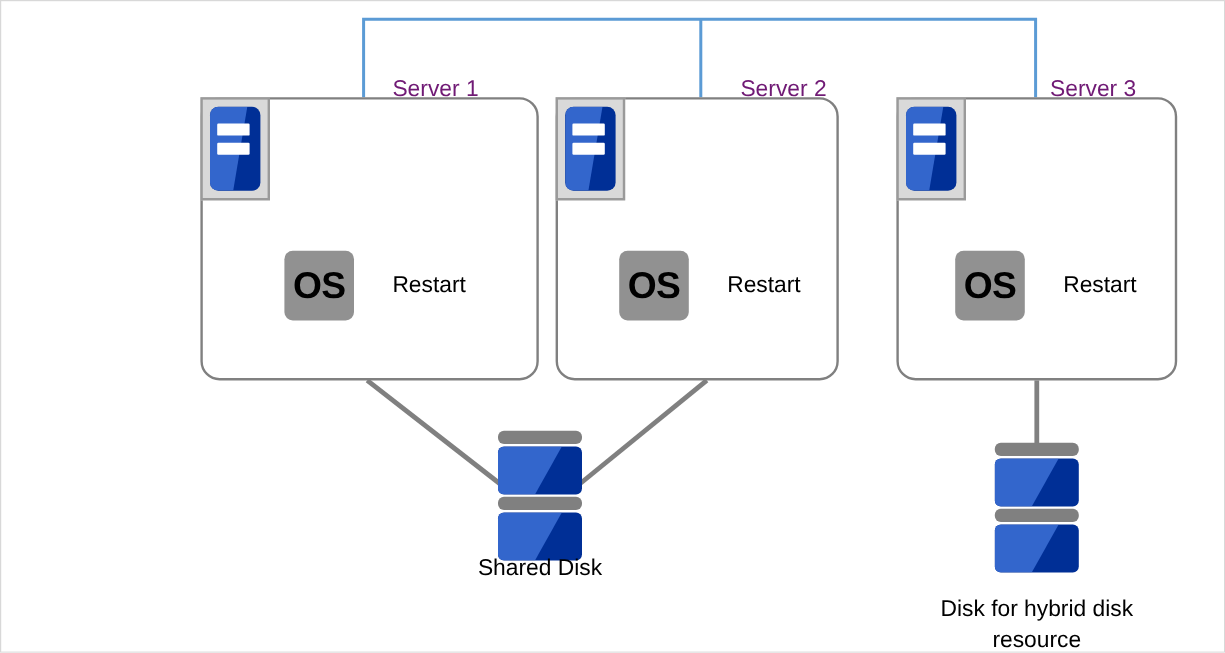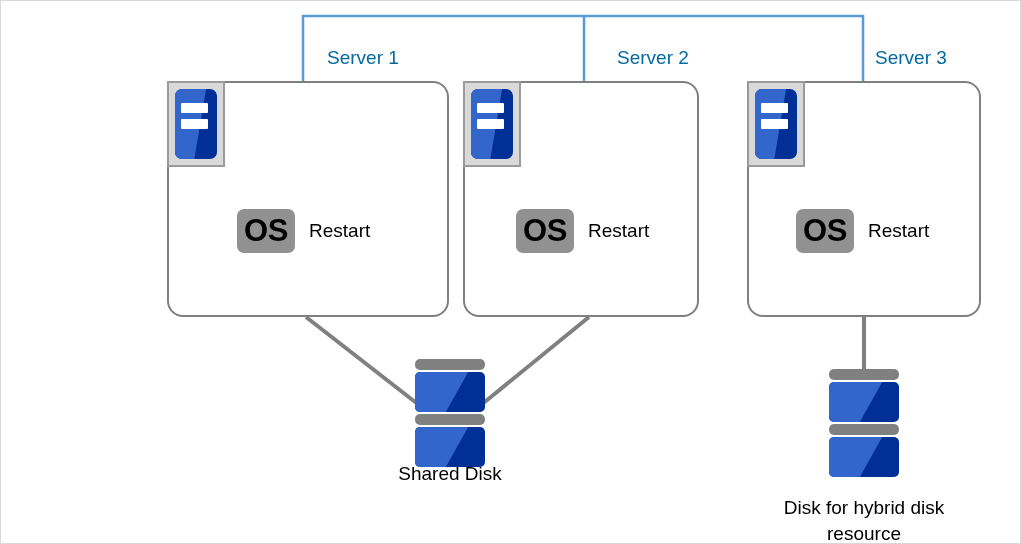--- a/index.html
+++ b/index.html
@@ -33,22 +33,23 @@
     border: 2.5px solid #808080;
     border-radius: 16px;
     background: #ffffff;
     box-sizing: border-box;
   }
 
   
   .server-label {
     position: absolute;
     font-size: 19px;
-    color: #0369a1;
+    color: #701a75;
     white-space: nowrap;
+    margin-top: 17px;
   }
 
   
   .machine-icon {
     position: absolute;
     width: 58px;
     height: 86px;
     background: #d9d9d9;
     border: 2.5px solid #9a9a9a;
     box-sizing: border-box;
@@ -83,33 +84,33 @@
   .machine-icon .bar.b2 { top: 43%; }
 
   
   .os-group {
     position: absolute;
     display: flex;
     align-items: center;
   }
   .os-icon {
     width: 58px;
-    height: 44px;
+    height: 58px;
     background: #919191;
     border-radius: 7px;
     display: flex;
     align-items: center;
     justify-content: center;
     font-size: 31px;
     font-weight: bold;
     color: #000000;
     letter-spacing: -0.5px;
   }
   .os-caption {
-    margin-left: 14px;
+    margin-left: 32px;
     font-size: 19px;
     color: #000000;
     white-space: nowrap;
   }
 
   
   .disk {
     position: absolute;
     width: 70px;
   }

